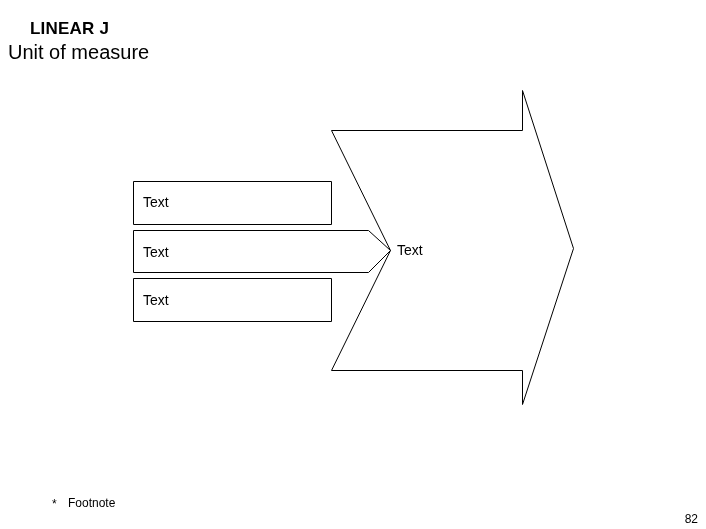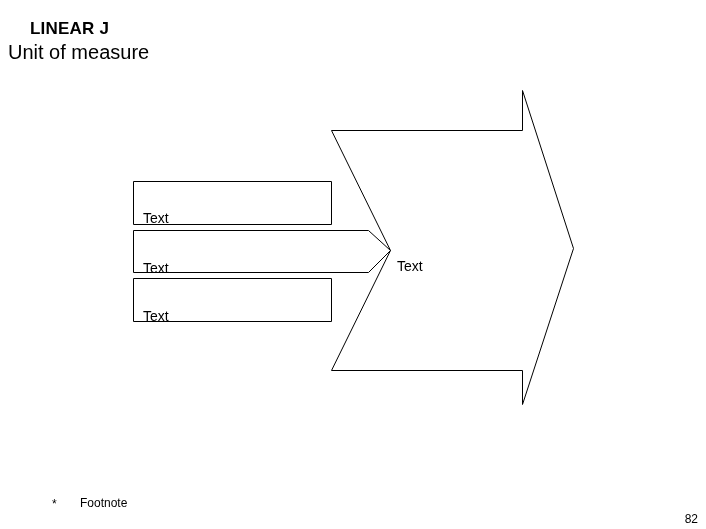--- a/index.html
+++ b/index.html
@@ -47,21 +47,20 @@
     left: 0;
     top: 0;
     width: 706px;
     height: 529px;
   }
   .shape-label {
     position: absolute;
     font-size: 14px;
     line-height: 16px;
     white-space: nowrap;
-    margin-top: 16px;
   }
   #bar-label-0 { left: 143px; top: 194px; }
   #bar-label-1 { left: 143px; top: 244px; }
   #bar-label-2 { left: 143px; top: 292px; }
   #chevron-label { left: 397px; top: 242px; }
 
   #footer {
     position: absolute;
     left: 0;
     top: 494px;
@@ -86,21 +85,21 @@
     white-space: nowrap;
   }
   #footnote-marker { top: 1px; }
   .footer-label {
     position: absolute;
     left: 7px;
     white-space: nowrap;
   }
   .footer-value {
     position: absolute;
-    left: 80px;
+    left: 68px;
     white-space: nowrap;
   }
   #page-number {
     position: absolute;
     right: 8px;
     top: 512px;
     font-size: 12px;
     line-height: 14px;
     text-align: center;
     white-space: nowrap;

